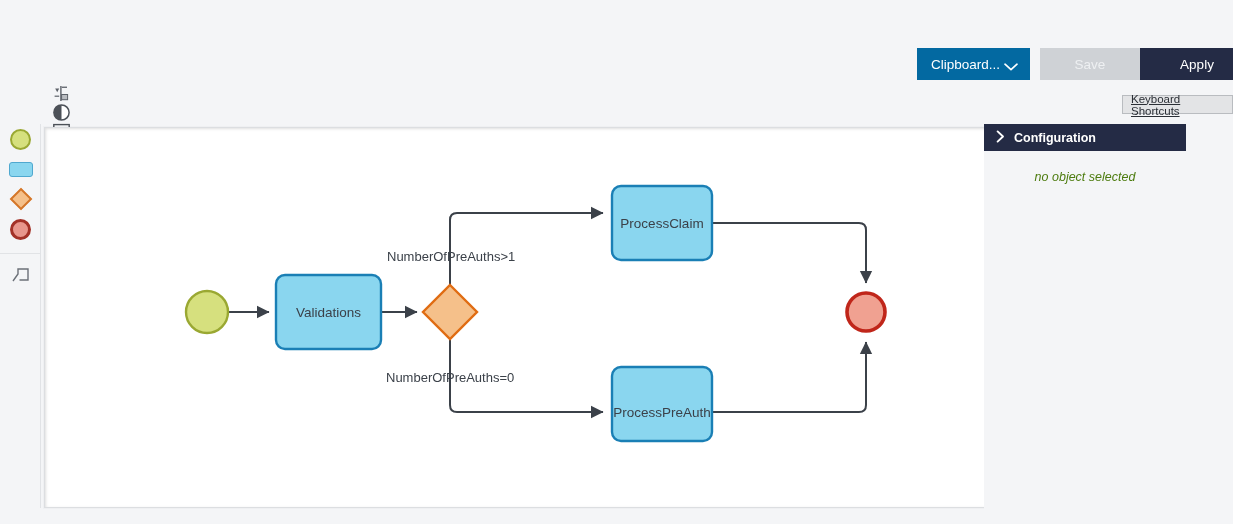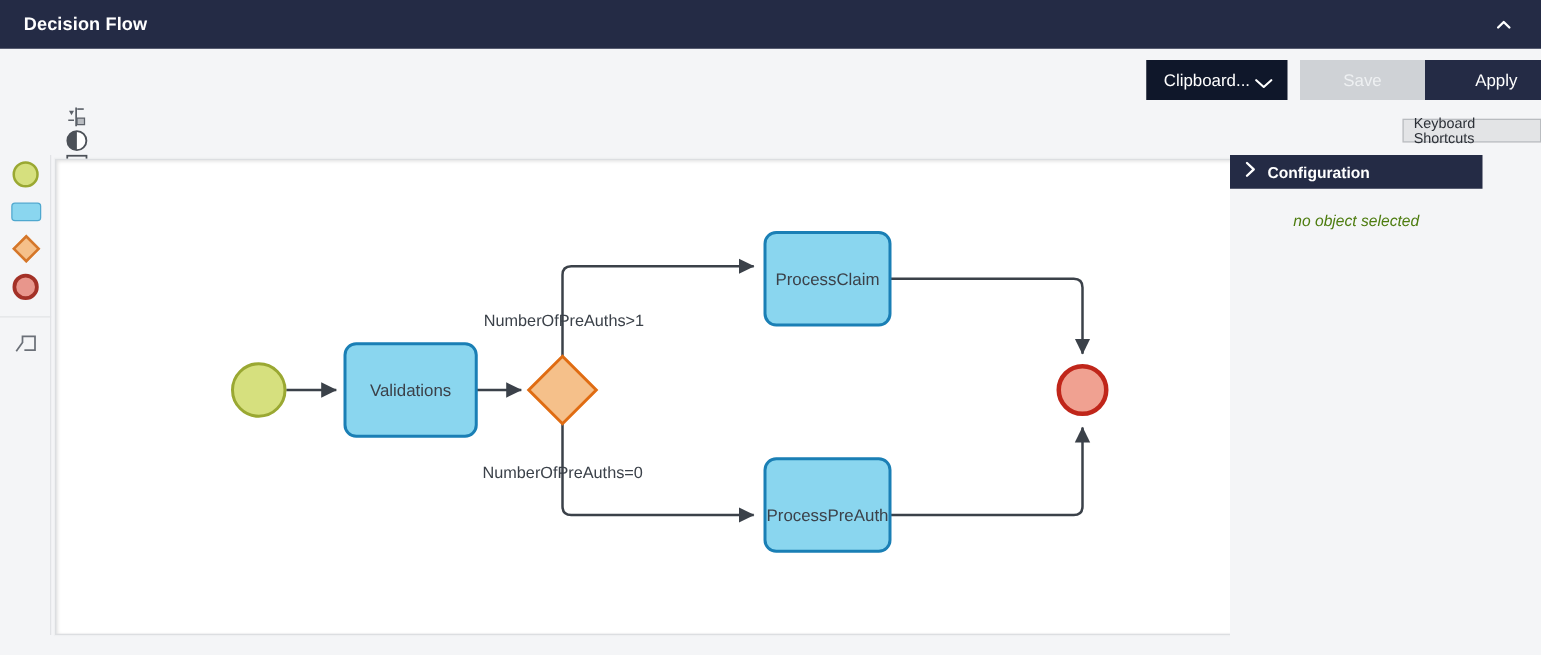--- a/index.html
+++ b/index.html
@@ -31,39 +31,39 @@
 
   
   .actionbar { position: absolute; left: 0; top: 39px; width: 1233px; height: 50px; }
   .btn {
     position: absolute; top: 9px; height: 32px;
     font-size: 13.5px; font-family: "Liberation Sans", sans-serif;
     border: none; outline: none; cursor: pointer;
     display: flex; align-items: center; justify-content: center;
   }
   .btn-clipboard {
-    left: 917px; width: 113px; background: #0f172a; color: #ffffff;
+    left: 917px; width: 113px; background: #0369a1; color: #ffffff;
     justify-content: flex-start; padding-left: 14px; position: absolute;
   }
   .btn-clipboard .chev { position: absolute; right: 11px; top: 12px; }
   .btn-save {
     left: 1040px; width: 100px; background: #cfd2d6; color: #eef0f2;
     cursor: default;
   }
   .btn-apply {
     left: 1140px; width: 114px; background: #242b45; color: #ffffff;
   }
 
   
   .kbd-shortcuts {
     position: absolute; left: 1122px; top: 95px;
     height: 19px; padding: 0 8px;
     background: #e3e4e6; border: 1px solid #b9bcc0;
     color: #2b2f36; font-size: 11.5px;
-    display: flex; align-items: center; cursor: pointer;
+    display: flex; align-items: center; cursor: pointer; text-decoration: underline;
   }
 
   
   .canvas-toolbar {
     position: absolute; left: 44px; top: 83px; width: 810px; height: 36px;
     display: flex; align-items: flex-start; flex-direction: column;
   }
   .tb-btn {
     width: 34px; height: 34px; display: flex; align-items: center; justify-content: center;
     cursor: pointer;
@@ -131,28 +131,20 @@
   .config-empty {
     margin-top: 19px; text-align: center;
     font-size: 12.5px; font-style: italic; color: #4d7c0f;
   }
 </style>
 </head>
 <body>
 
 <div id="app">
 
-  <div class="titlebar">
-    <div class="titlebar-title">Decision Flow</div>
-    <div class="titlebar-collapse">
-      <svg width="16" height="16" viewBox="0 0 16 16">
-        <path d="M3.5 10 L8 5.6 L12.5 10" fill="none" stroke="#ffffff" stroke-width="1.9" stroke-linecap="round" stroke-linejoin="round"></path>
-      </svg>
-    </div>
-  </div>
 
   <div class="actionbar">
     <button class="btn btn-clipboard">
       <span>Clipboard...</span>
       <span class="chev">
         <svg width="16" height="10" viewBox="0 0 16 10">
           <path d="M2 2.2 L8 7.6 L14 2.2" fill="none" stroke="#ffffff" stroke-width="1.7" stroke-linecap="round" stroke-linejoin="round"></path>
         </svg>
       </span>
     </button>

